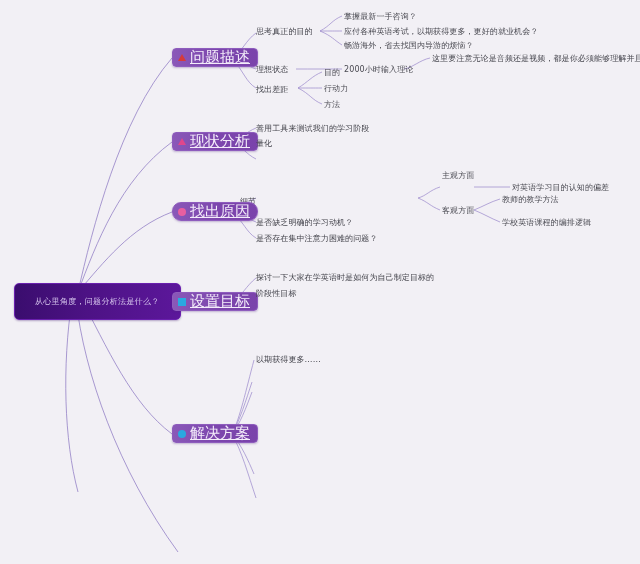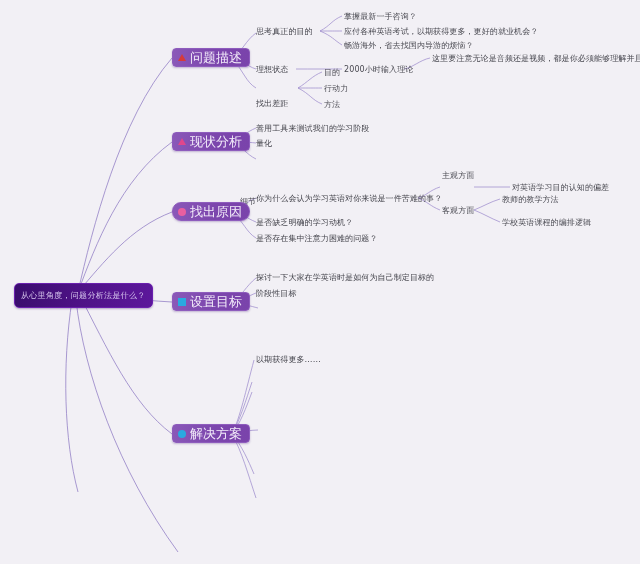--- a/index.html
+++ b/index.html
@@ -29,22 +29,22 @@
     display: flex;
     align-items: center;
     white-space: nowrap;
   }
 
   
   .root {
     border-radius: 5px;
     background: linear-gradient(90deg, #3a0d6e 0%, #4d1285 45%, #5c179b 100%);
     border: 1px solid #6a1fae;
-    padding: 0 6px;
-    height: 25px;
+    padding: 0 20px;
+    height: 37px;
     box-shadow: 0 1px 2px rgba(60,20,110,.35);
   }
   .root .txt {
     color: #d8c8ef;
     font-size: 8px;
     letter-spacing: .3px;
     line-height: 1;
   }
 
   
@@ -52,22 +52,23 @@
     border-radius: 4px;
     padding: 0 7px 0 5px;
     height: 19px;
     background: linear-gradient(90deg, #8a58b8 0%, #7c46ad 55%, #7a43ab 100%);
     border: 1px solid #8e5cbd;
     box-shadow: 0 1px 2px rgba(80,40,130,.30);
     gap: 4px;
   }
   .branch .txt {
     color: #f3ecfa;
-    font-size: 13px;
+    font-size: 15px;
     line-height: 1;
+    text-decoration: underline;
   }
   .bicon {
     width: 8px;
     height: 8px;
     flex: 0 0 auto;
     display: block;
   }
   .bicon.sq-blue { background: #2aa9e0; }
   .bicon.tri-pink {
     width: 0; height: 0;
@@ -184,40 +185,39 @@
 
   <div class="leaf l2" style="left:256px; top:26px;">思考真正的目的</div>
   <div class="leaf l3" style="left:344px; top:11px;">掌握最新一手咨询？</div>
   <div class="leaf l3" style="left:344px; top:26px;">应付各种英语考试，以期获得更多，更好的就业机会？</div>
   <div class="leaf l3" style="left:344px; top:40px;">畅游海外，省去找国内导游的烦恼？</div>
 
   <div class="leaf l2" style="left:256px; top:64px;">理想状态</div>
   <div class="leaf l3" style="left:344px; top:64px;">2000小时输入理论</div>
   <div class="leaf l3" style="left:432px; top:53px;">这里要注意无论是音频还是视频，都是你必须能够理解并且感兴趣的内容。</div>
 
-  <div class="leaf l2" style="left:256px; top:98px;">找出差距</div>
+  <div class="leaf l2" style="left:256px; top:84px;">找出差距</div>
   <div class="leaf l3" style="left:324px; top:67px;">目的</div>
   <div class="leaf l3" style="left:324px; top:83px;">行动力</div>
   <div class="leaf l3" style="left:324px; top:99px;">方法</div>
 
   <div class="node branch" style="left:172px; top:132px;">
     <span class="bicon tri-pink"></span>
     <span class="txt">现状分析</span>
   </div>
 
   <div class="leaf l2" style="left:256px; top:123px;">善用工具来测试我们的学习阶段</div>
   <div class="leaf l2" style="left:256px; top:138px;">量化</div>
   <div class="leaf l2" style="left:240px; top:154px;margin-top:42px;">细节</div>
 
   <div class="node branch" style="left:172px; top:202px;border-radius:9px;">
     <span class="bicon circ-pink"></span>
     <span class="txt">找出原因</span>
   </div>
 
-  <div class="leaf l2" style="left:256px; top:193px;">你为什么会认为学习英语对你来说是一件苦难的事？</div>
   <div class="leaf l3" style="left:442px; top:170px;">主观方面</div>
   <div class="leaf l3" style="left:512px; top:182px;">对英语学习目的认知的偏差</div>
   <div class="leaf l3" style="left:442px; top:205px;">客观方面</div>
   <div class="leaf l3" style="left:502px; top:194px;">教师的教学方法</div>
   <div class="leaf l3" style="left:502px; top:217px;">学校英语课程的编排逻辑</div>
 
   <div class="leaf l2" style="left:256px; top:217px;">是否缺乏明确的学习动机？</div>
   <div class="leaf l2" style="left:256px; top:233px;">是否存在集中注意力困难的问题？</div>
 
   <div class="node branch" style="left:172px; top:292px;">

